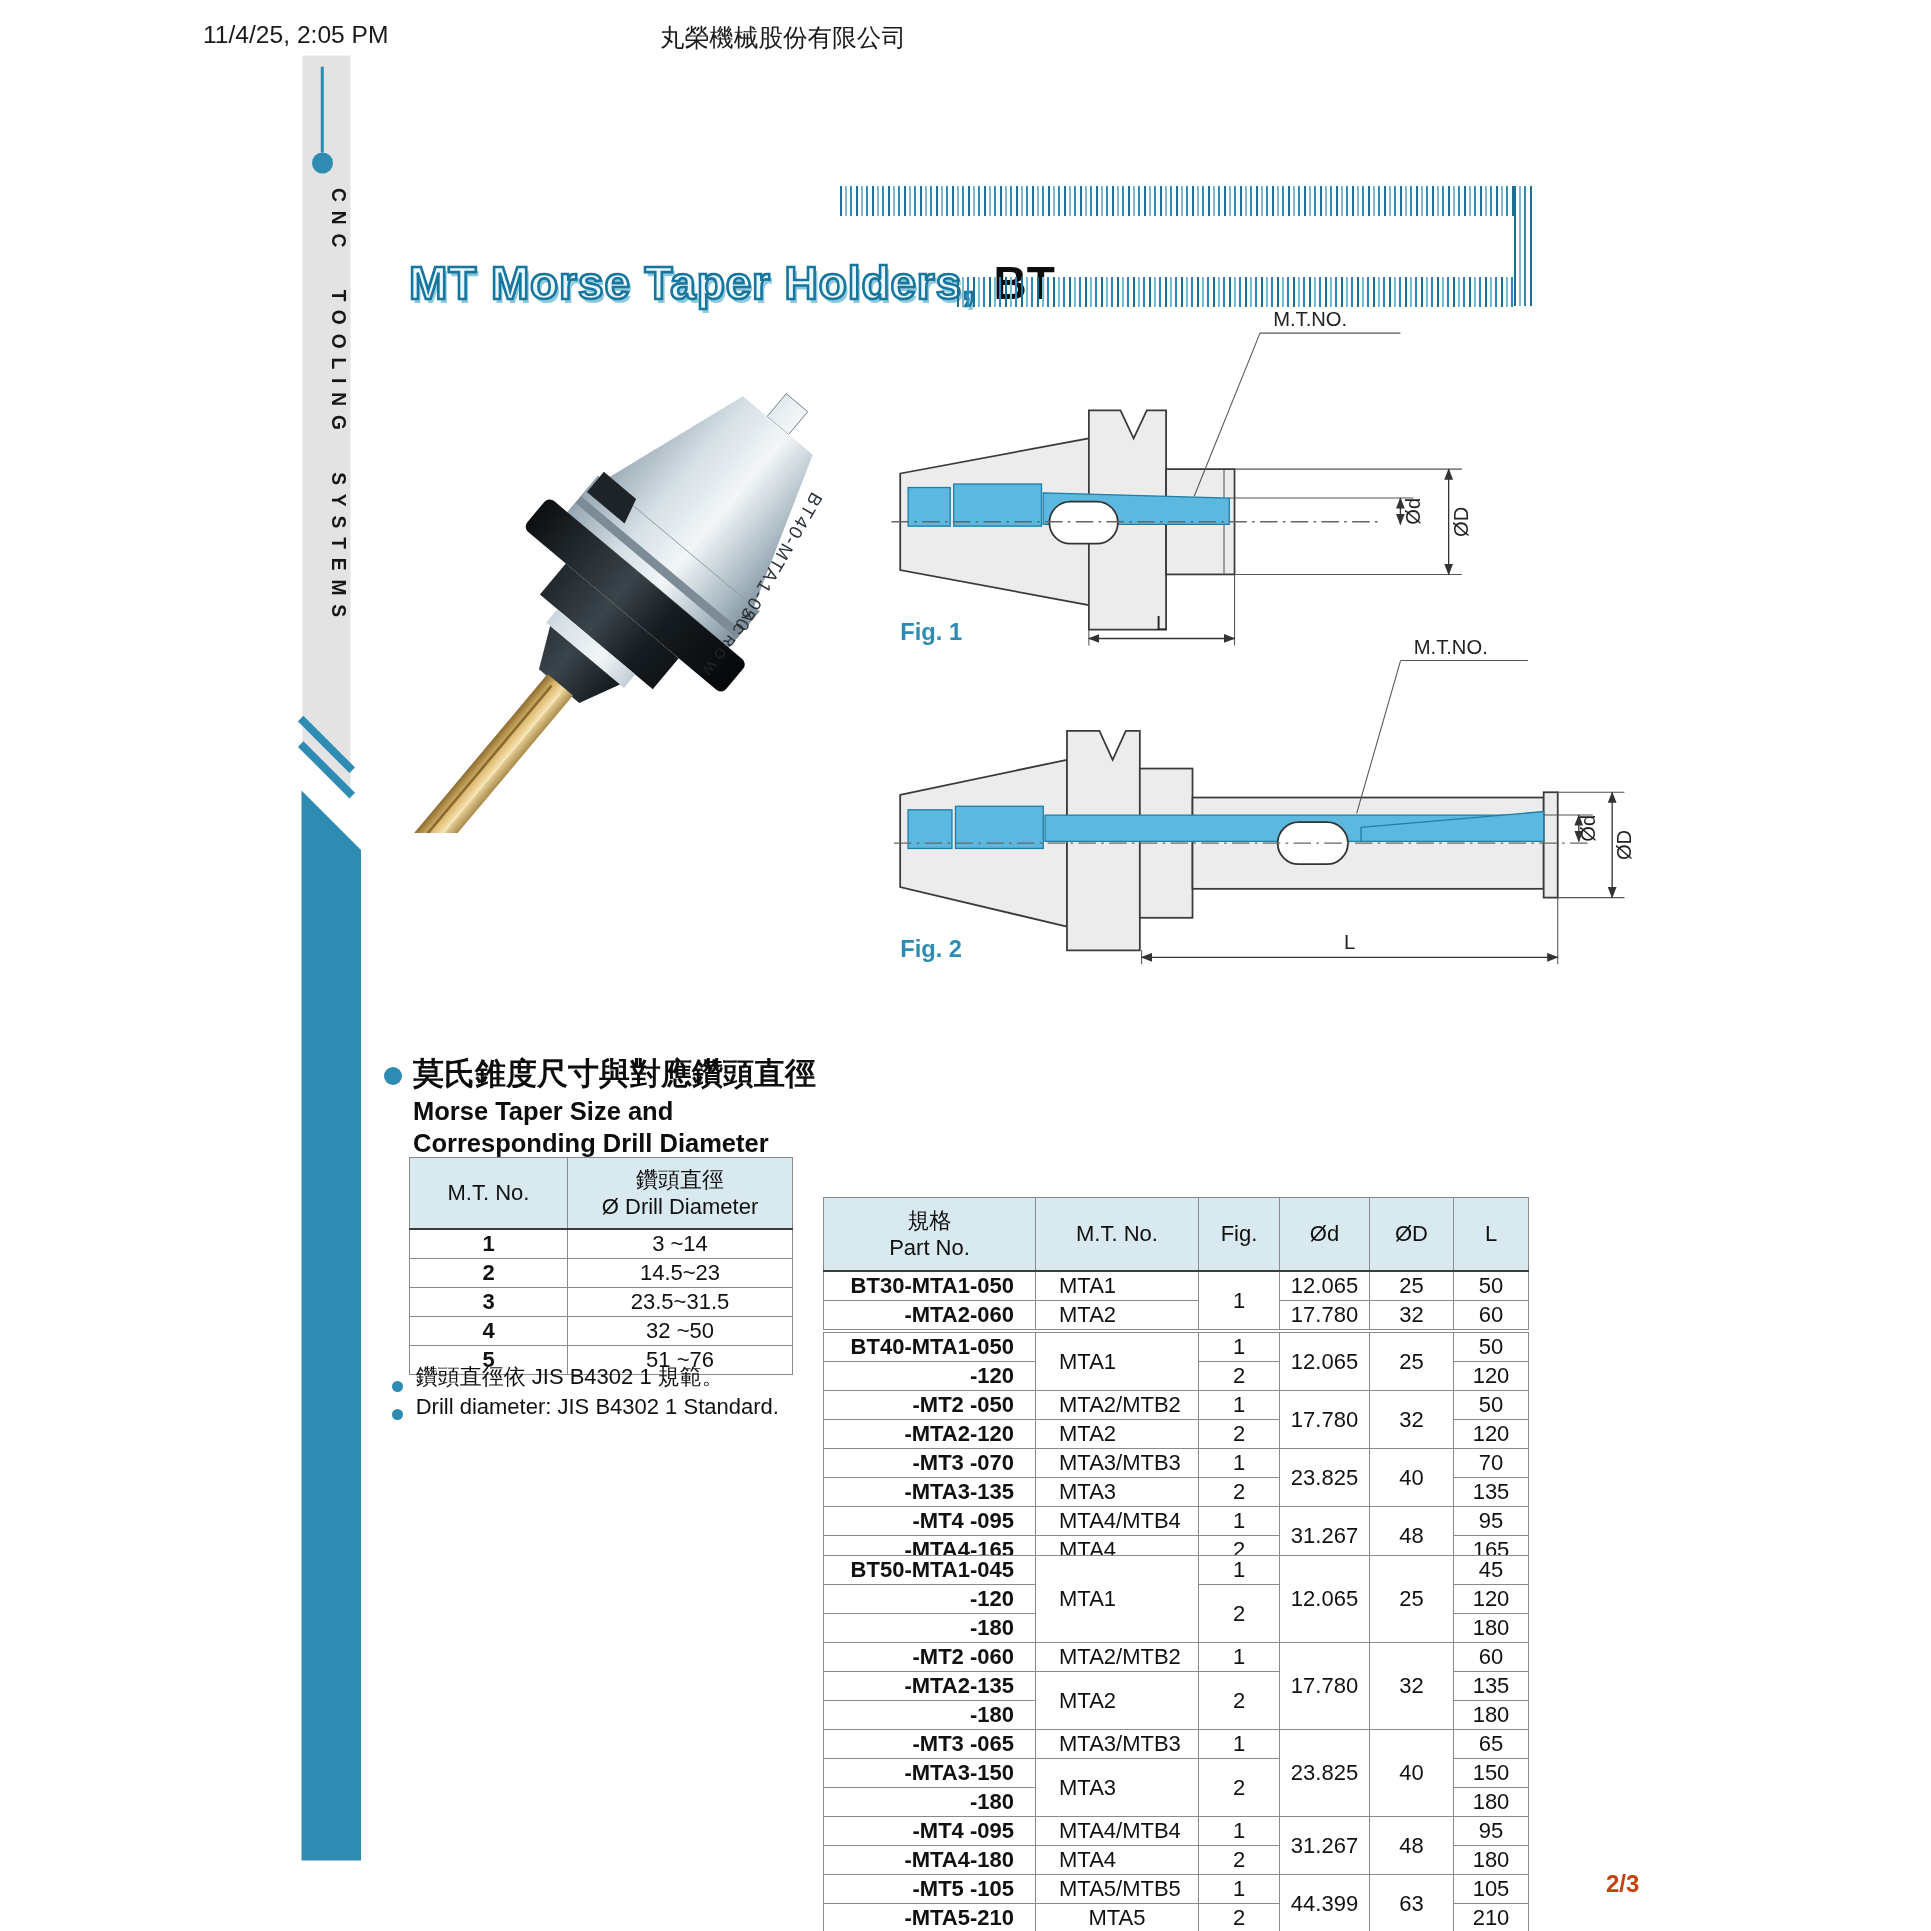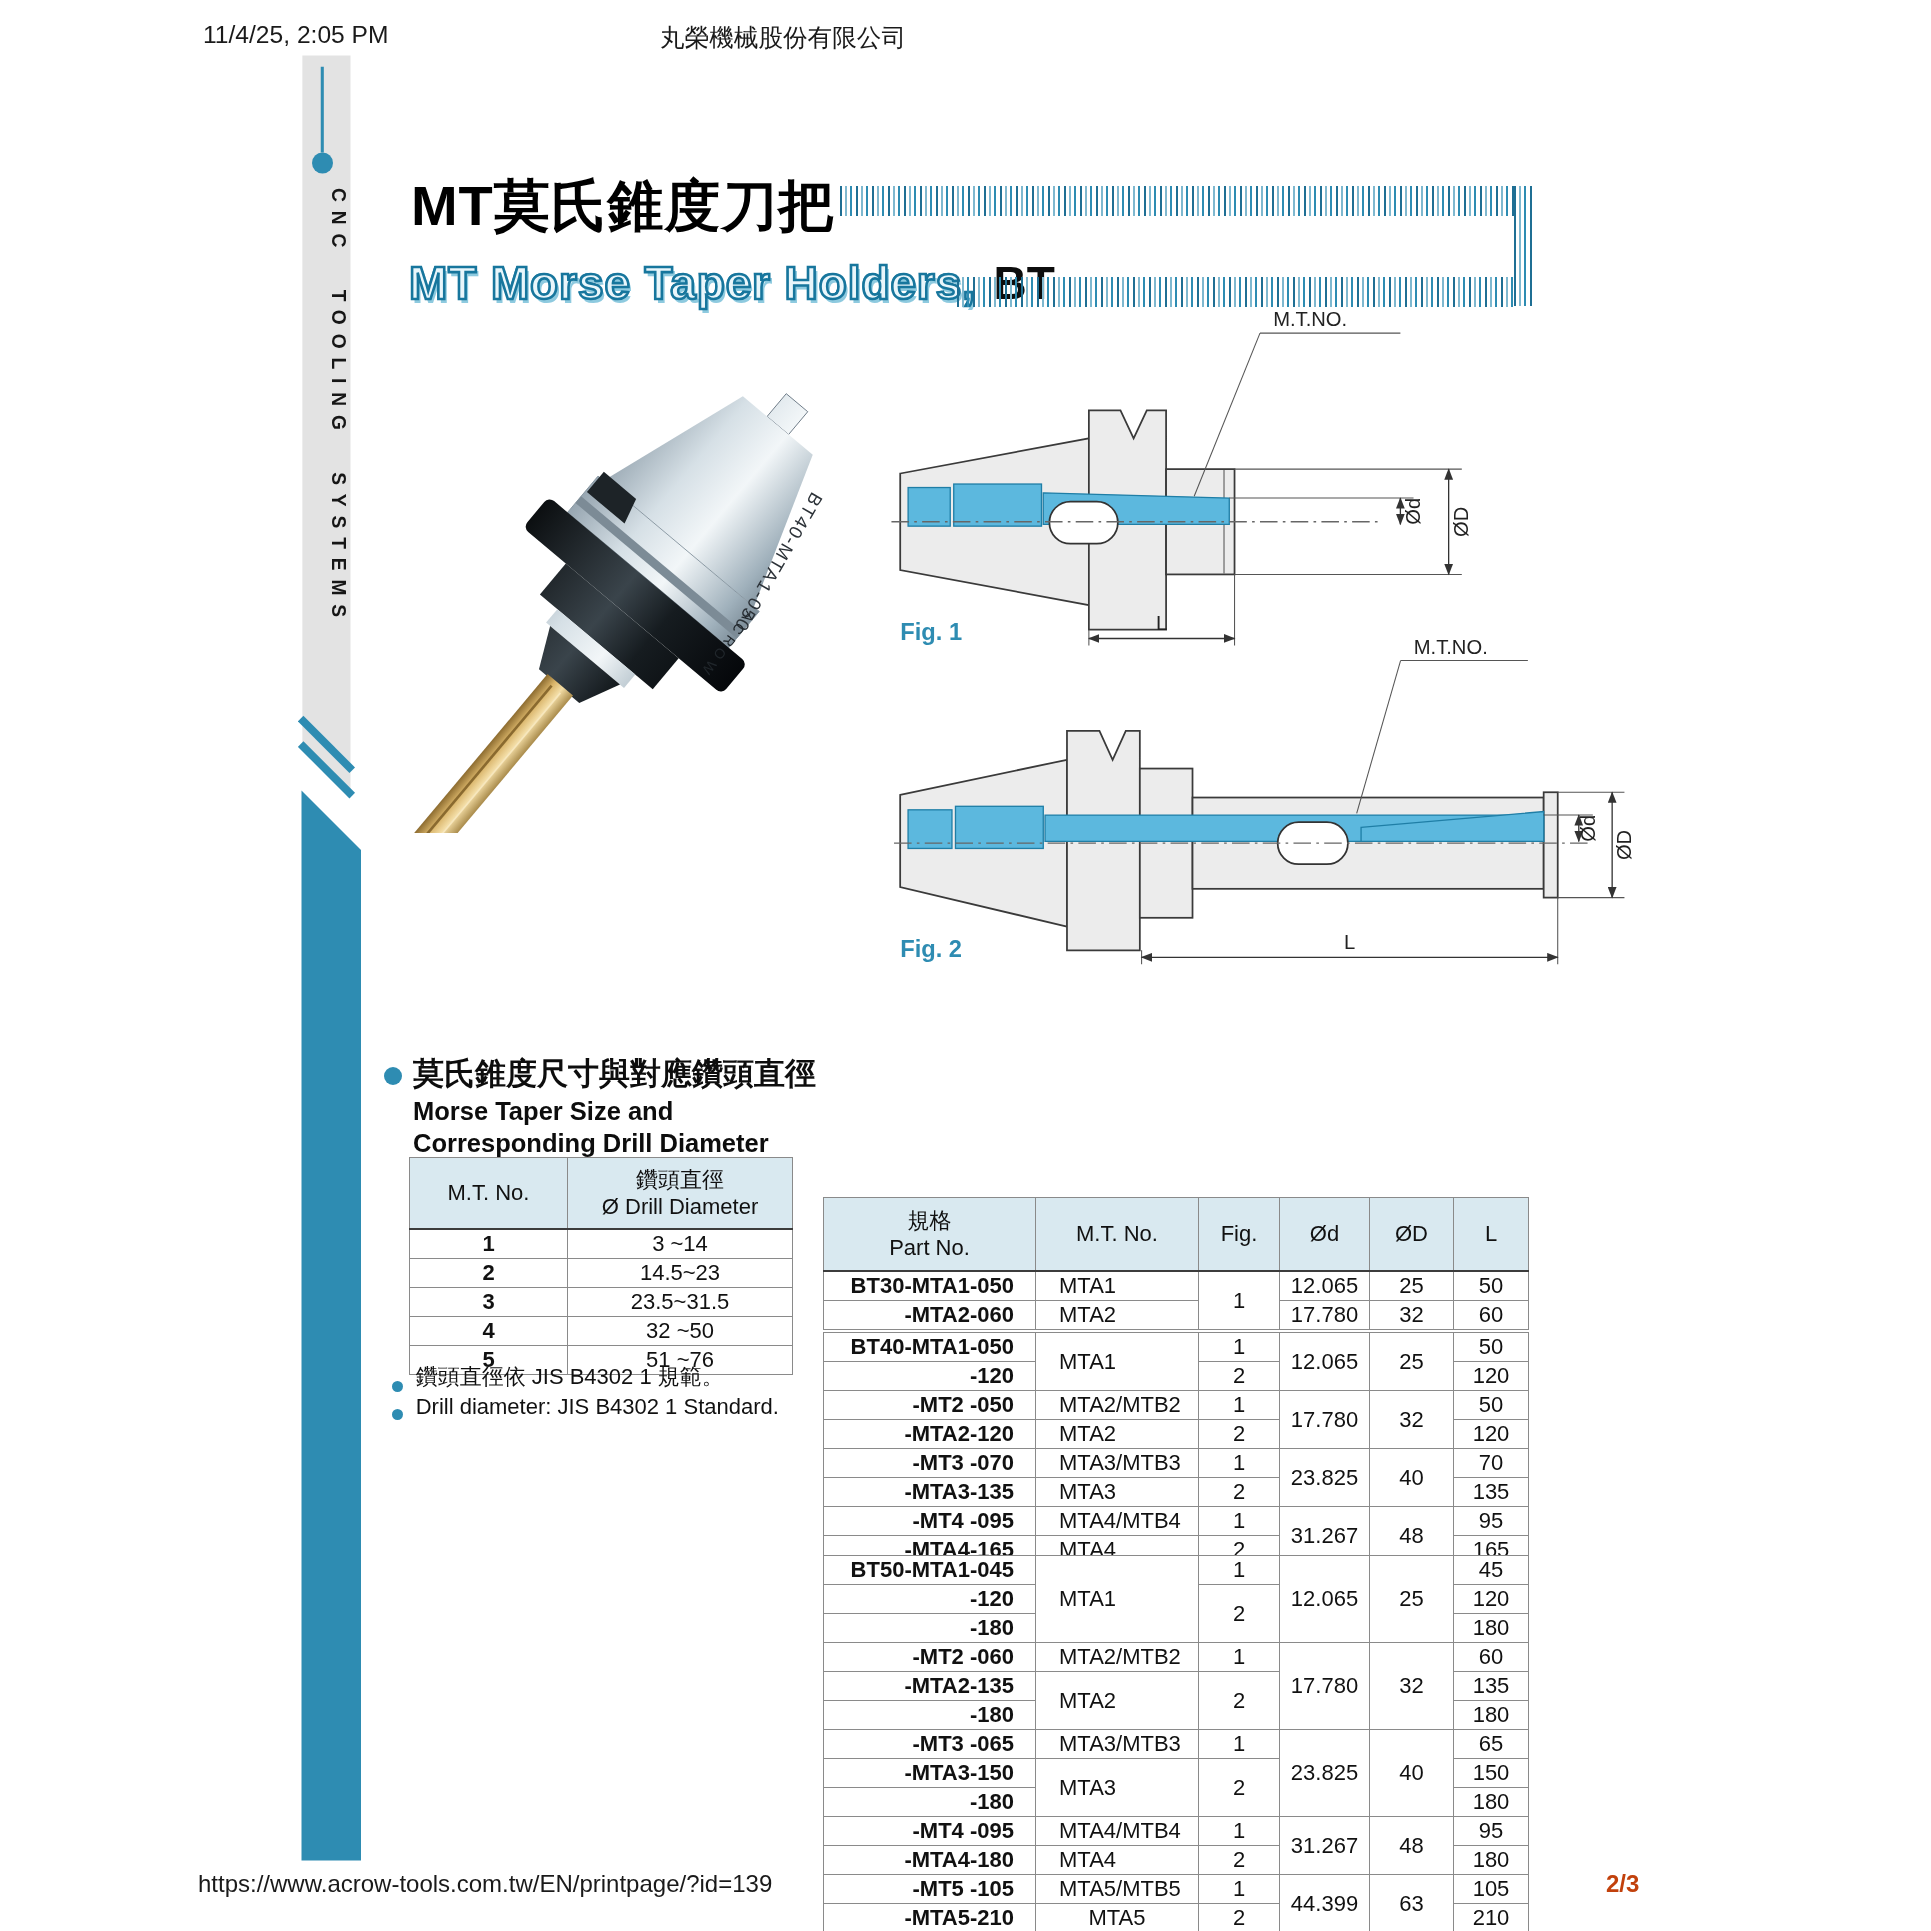--- a/index.html
+++ b/index.html
@@ -69,34 +69,32 @@
   .dim{stroke:#333;stroke-width:1.5;fill:none;}
   .ext{stroke:#555;stroke-width:1.2;}
 </style>
 </head>
 <body>
 
 <div class="page">
 
   <div class="print-date">11/4/25, 2:05 PM</div>
   <div class="print-company">丸榮機械股份有限公司</div>
-  <div class="print-url">https://www.acrow-tools.com.tw/EN/printpage/?id=139</div>
   <div class="print-pagenum">2/3</div>
 
   <svg class="sidebar-svg" width="70" height="1826" viewBox="0 0 80 2080">
     <polygon points="5,5 60,5 60,848 5,793" fill="#e3e3e3"></polygon>
     <line x1="3" y1="763" x2="62" y2="822" stroke="#2e8cb2" stroke-width="9"></line>
     <line x1="3" y1="792" x2="62" y2="851" stroke="#2e8cb2" stroke-width="9"></line>
     <polygon points="4,845 72,913 72,2068 4,2068" fill="#2e8cb2"></polygon>
     <rect x="26" y="18" width="3.5" height="98" fill="#2e8cb2"></rect>
     <circle cx="28" cy="128" r="12" fill="#2e8cb2"></circle>
   </svg>
   <div class="vtext">CNC TOOLING SYSTEMS</div>
 
-  <div class="title-zh">MT莫氏錐度刀把</div>
   <div class="title-en"><span class="outlined">MT Morse Taper Holders,</span><span class="bt">BT</span></div>
   <div class="stripes band1"></div>
   <div class="stripes band2"></div>
   <div class="stripes bandtail"></div>
 
   <svg class="figsvg" style="left:377px;top:377px;" width="492" height="456" viewBox="0 0 560 520">
     <defs>
       <linearGradient id="silver" gradientUnits="userSpaceOnUse" x1="-150" y1="0" x2="150" y2="0">
         <stop offset="0" stop-color="#7e8f9c"></stop>
           <stop offset="0.35" stop-color="#d6e0e6"></stop>

